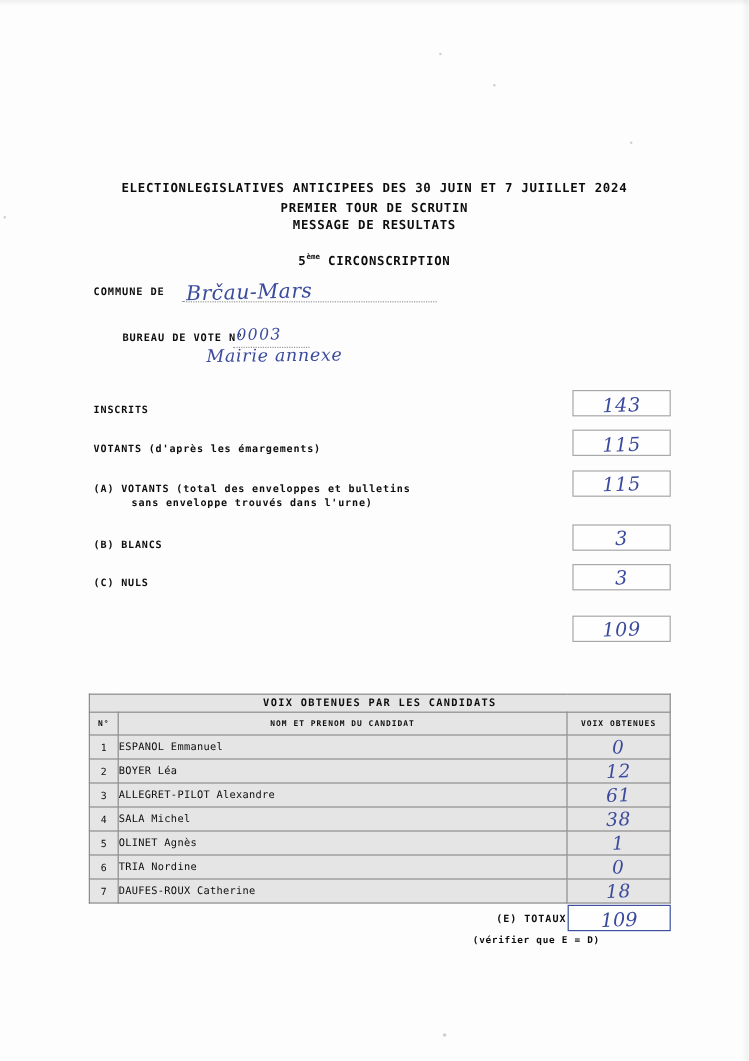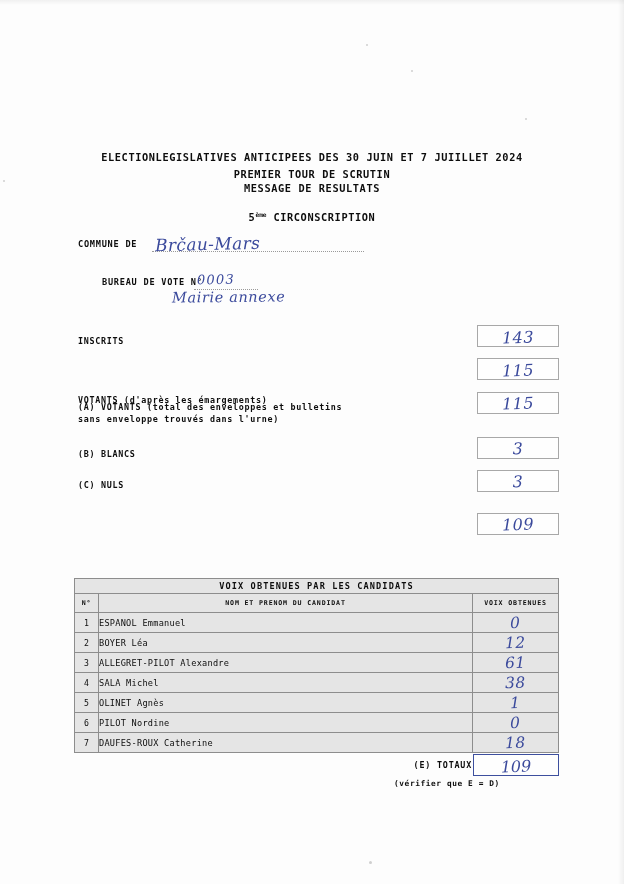--- a/index.html
+++ b/index.html
@@ -112,20 +112,21 @@
 
   
   .stat-label {
     position: absolute;
     left: 78px;
     font-weight: bold;
     font-size: 8.4px;
     letter-spacing: 0.7px;
     line-height: 12px;
     white-space: nowrap;
+    text-align: center;
   }
   .stat-label .sub {
     font-weight: bold;
     letter-spacing: 0.7px;
   }
   .stat-box {
     position: absolute;
     left: 477px;
     width: 82px;
     height: 22px;
@@ -273,21 +274,21 @@
 
   <div class="lbl bureau-lbl">BUREAU DE VOTE N°</div>
   <div class="dotline bureau-dots"></div>
   <div class="hand hw-bureau-num">0003</div>
   <div class="hand hw-bureau-note">Mairie annexe</div>
 
   <div class="stat-label" style="top:335px;">INSCRITS</div>
   <div class="stat-box" style="top:325px;"></div>
   <div class="stat-val" style="top:328px;">143</div>
 
-  <div class="stat-label" style="top:368px;margin-top:26px;">VOTANTS (d'après les émargements)</div>
+  <div class="stat-label" style="top:368px;">VOTANTS (d'après les émargements)</div>
   <div class="stat-box" style="top:358px;"></div>
   <div class="stat-val" style="top:361px;">115</div>
 
   <div class="stat-label" style="top:401px;">
     <div>(A) VOTANTS (total des enveloppes et bulletins</div>
     <div class="sub">sans enveloppe trouvés dans l'urne)</div>
   </div>
   <div class="stat-box" style="top:392px;"></div>
   <div class="stat-val" style="top:394px;">115</div>
 
@@ -332,21 +333,21 @@
       <td class="row-name">SALA Michel</td>
       <td class="row-voix"><span>38</span></td>
     </tr>
     <tr>
       <td class="row-num">5</td>
       <td class="row-name">OLINET Agnès</td>
       <td class="row-voix"><span>1</span></td>
     </tr>
     <tr>
       <td class="row-num">6</td>
-      <td class="row-name">PILOT Nordine</td>
+      <td class="row-name">TRIA Nordine</td>
       <td class="row-voix"><span>0</span></td>
     </tr>
     <tr>
       <td class="row-num">7</td>
       <td class="row-name">DAUFES-ROUX Catherine</td>
       <td class="row-voix"><span>18</span></td>
     </tr>
   </tbody>
     </table>
 

